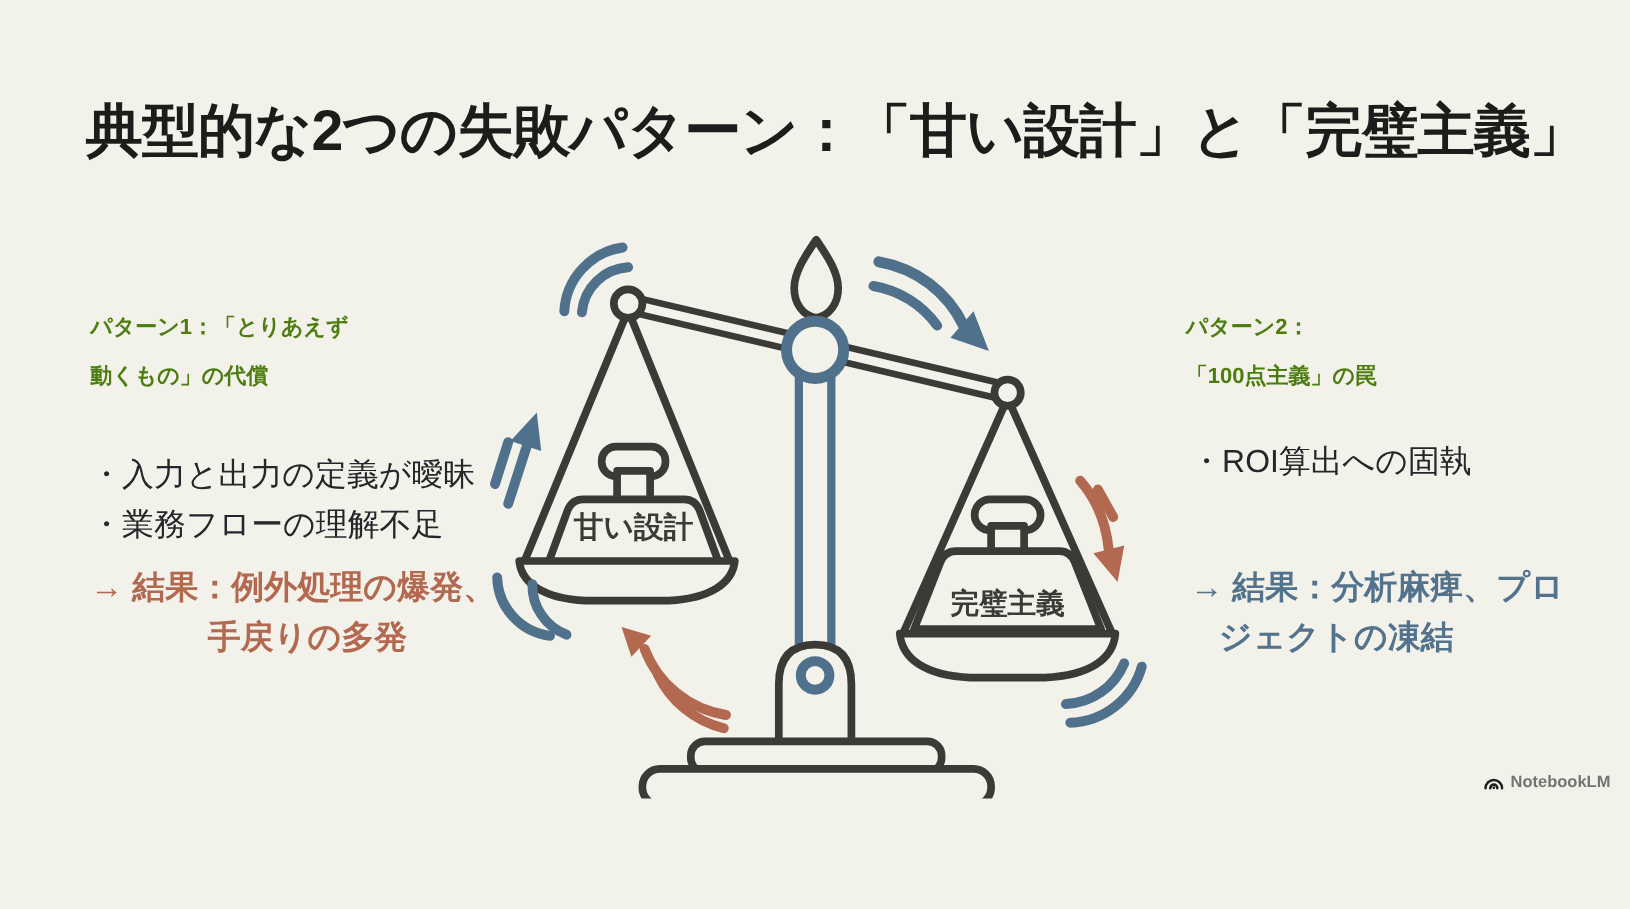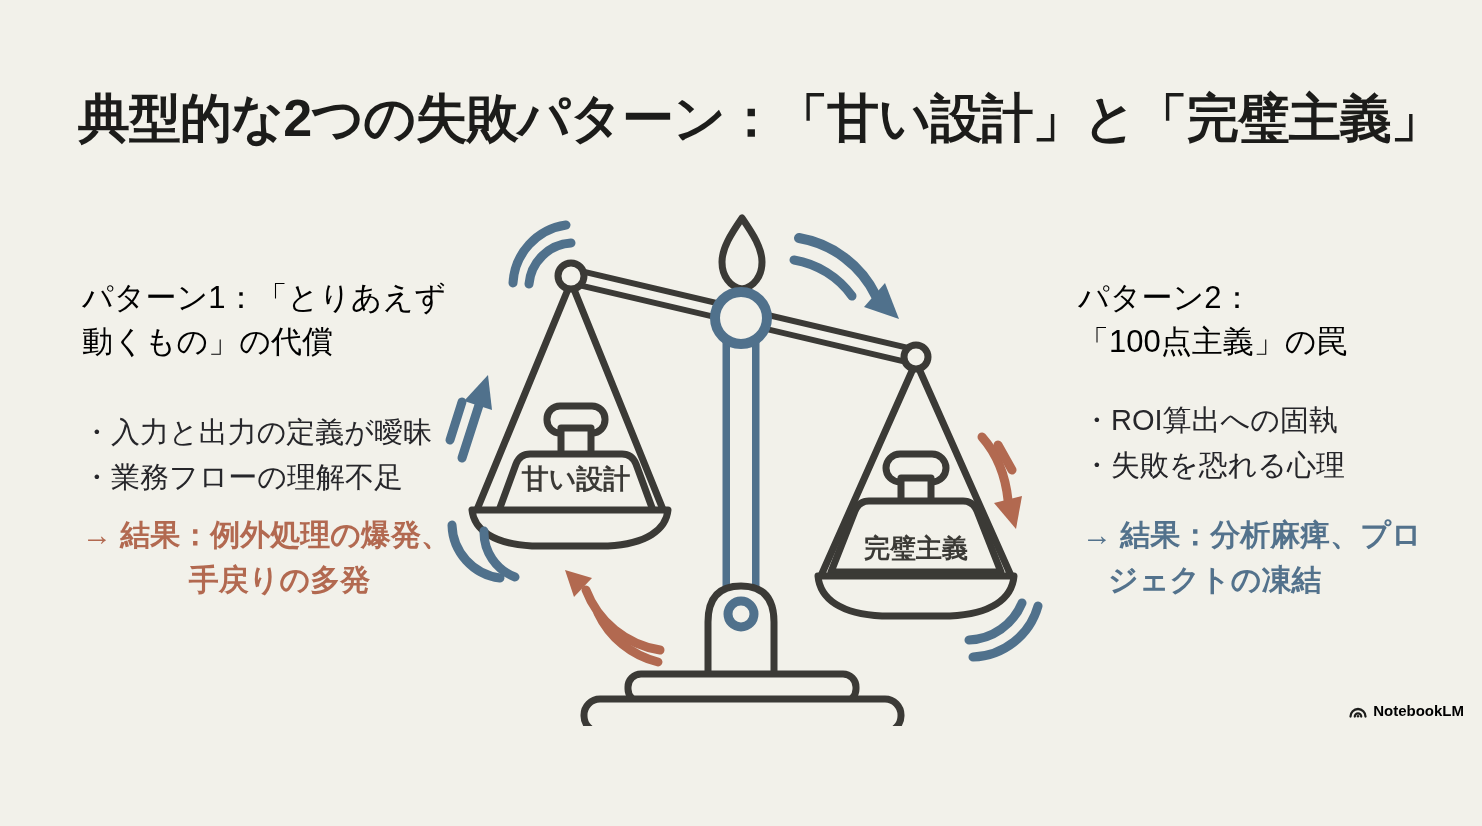--- a/index.html
+++ b/index.html
@@ -12,39 +12,39 @@
   .slide{
     position:relative;width:1482px;height:726px;overflow:hidden;
     background:#f2f1ea;
   }
   .title{
     position:absolute;left:78px;top:84px;width:1370px;
     font-size:52px;font-weight:900;color:#1c1c1a;
     letter-spacing:-1px;white-space:nowrap;
   }
   .panel-heading{
-    position:absolute;font-size:31px;font-weight:400;color:#000000;
+    position:absolute;font-size:20px;font-weight:700;color:#4d7c0f;
     line-height:44px;white-space:nowrap;
   }
   .panel-bullets{
     position:absolute;font-size:29px;font-weight:400;color:#26262a;
     line-height:45px;white-space:nowrap;
   }
   .panel-result{
     position:absolute;font-size:30px;font-weight:800;
     line-height:45px;white-space:nowrap;
   }
   .panel-result .indent{padding-left:26px;}
   .result-left{color:#b26950;text-align:center;}
   .result-right{color:#53728c;}
   .scale-svg{position:absolute;left:430px;top:190px;}
   .footer{
     position:absolute;right:18px;bottom:7px;
     display:flex;align-items:center;gap:5px;
-    font-size:15px;font-weight:700;color:#000000;margin-top:20px;
+    font-size:15px;font-weight:700;color:#737373;margin-top:20px;
   }
   .footer svg{display:block;}
 </style>
 </head>
 <body>
 
 <div class="slide">
 
   <div class="title">典型的な2つの失敗パターン：「甘い設計」と「完璧主義」</div>
 
@@ -60,21 +60,20 @@
     <div>→ 結果：例外処理の爆発、</div>
     <div class="indent">手戻りの多発</div>
   </div>
 
   <div class="panel-heading" style="left:1078px;top:276px;">
     <div>パターン2：</div>
     <div>「100点主義」の罠</div>
   </div>
   <div class="panel-bullets" style="left:1082px;top:398px;">
     <div>・ROI算出への固執</div>
-    <div>・失敗を恐れる心理</div>
   </div>
   <div class="panel-result result-right" style="left:1082px;top:512px;">
     <div>→ 結果：分析麻痺、プロ</div>
     <div class="indent">ジェクトの凍結</div>
   </div>
 
   <svg class="scale-svg" width="640" height="570" viewBox="430 190 640 570">
     <g fill="none" stroke-linecap="round" stroke-linejoin="round">
 
       <g stroke="#50718c" stroke-width="9">

